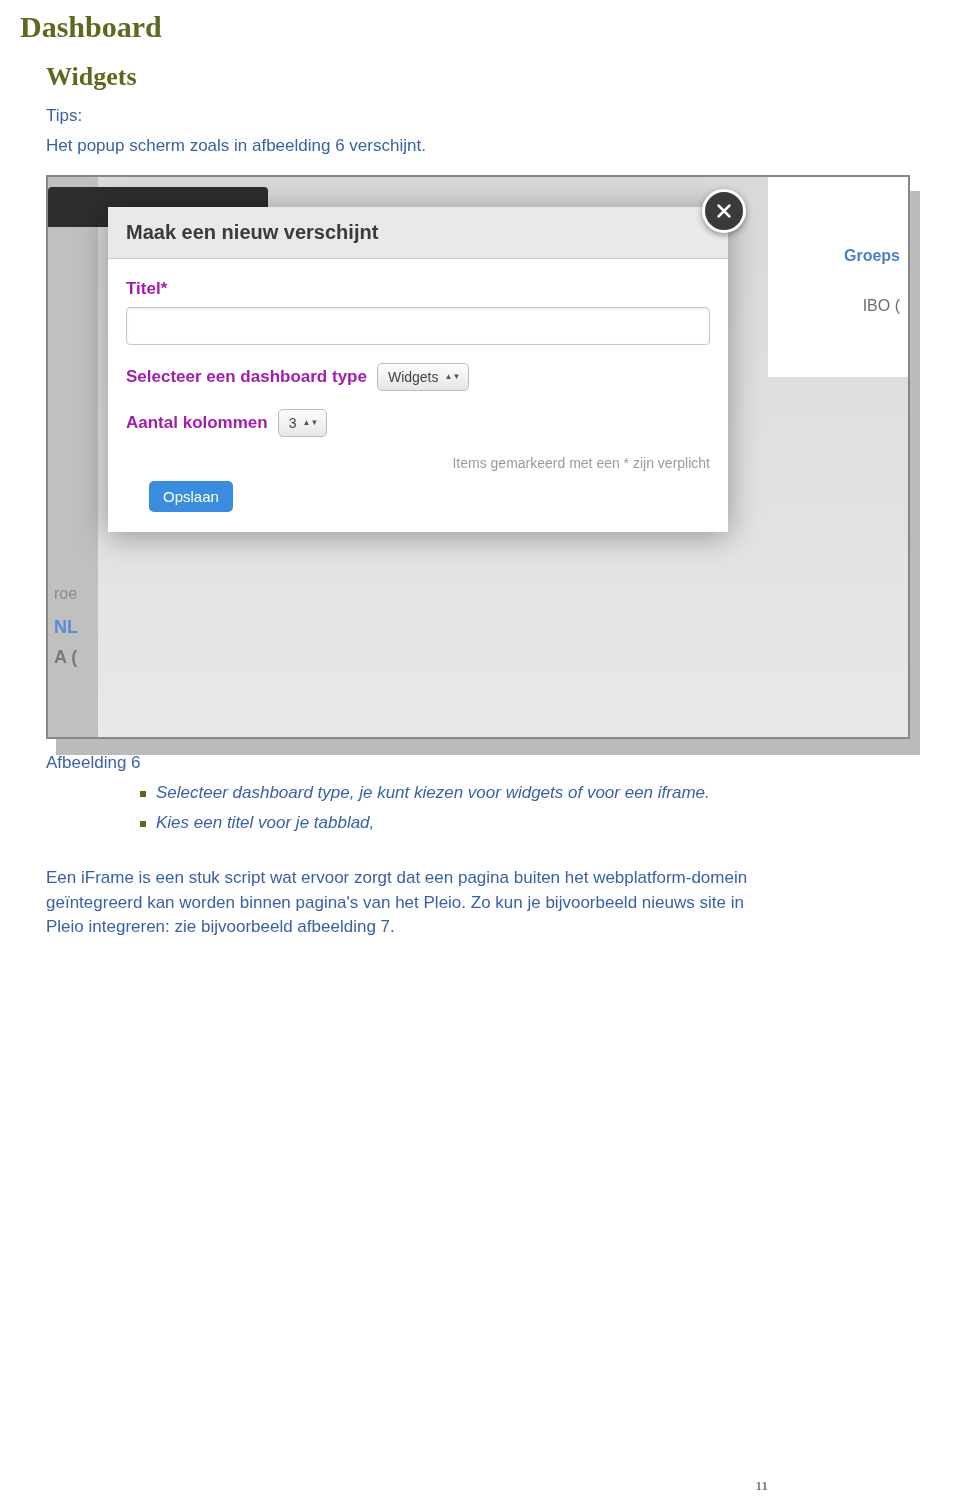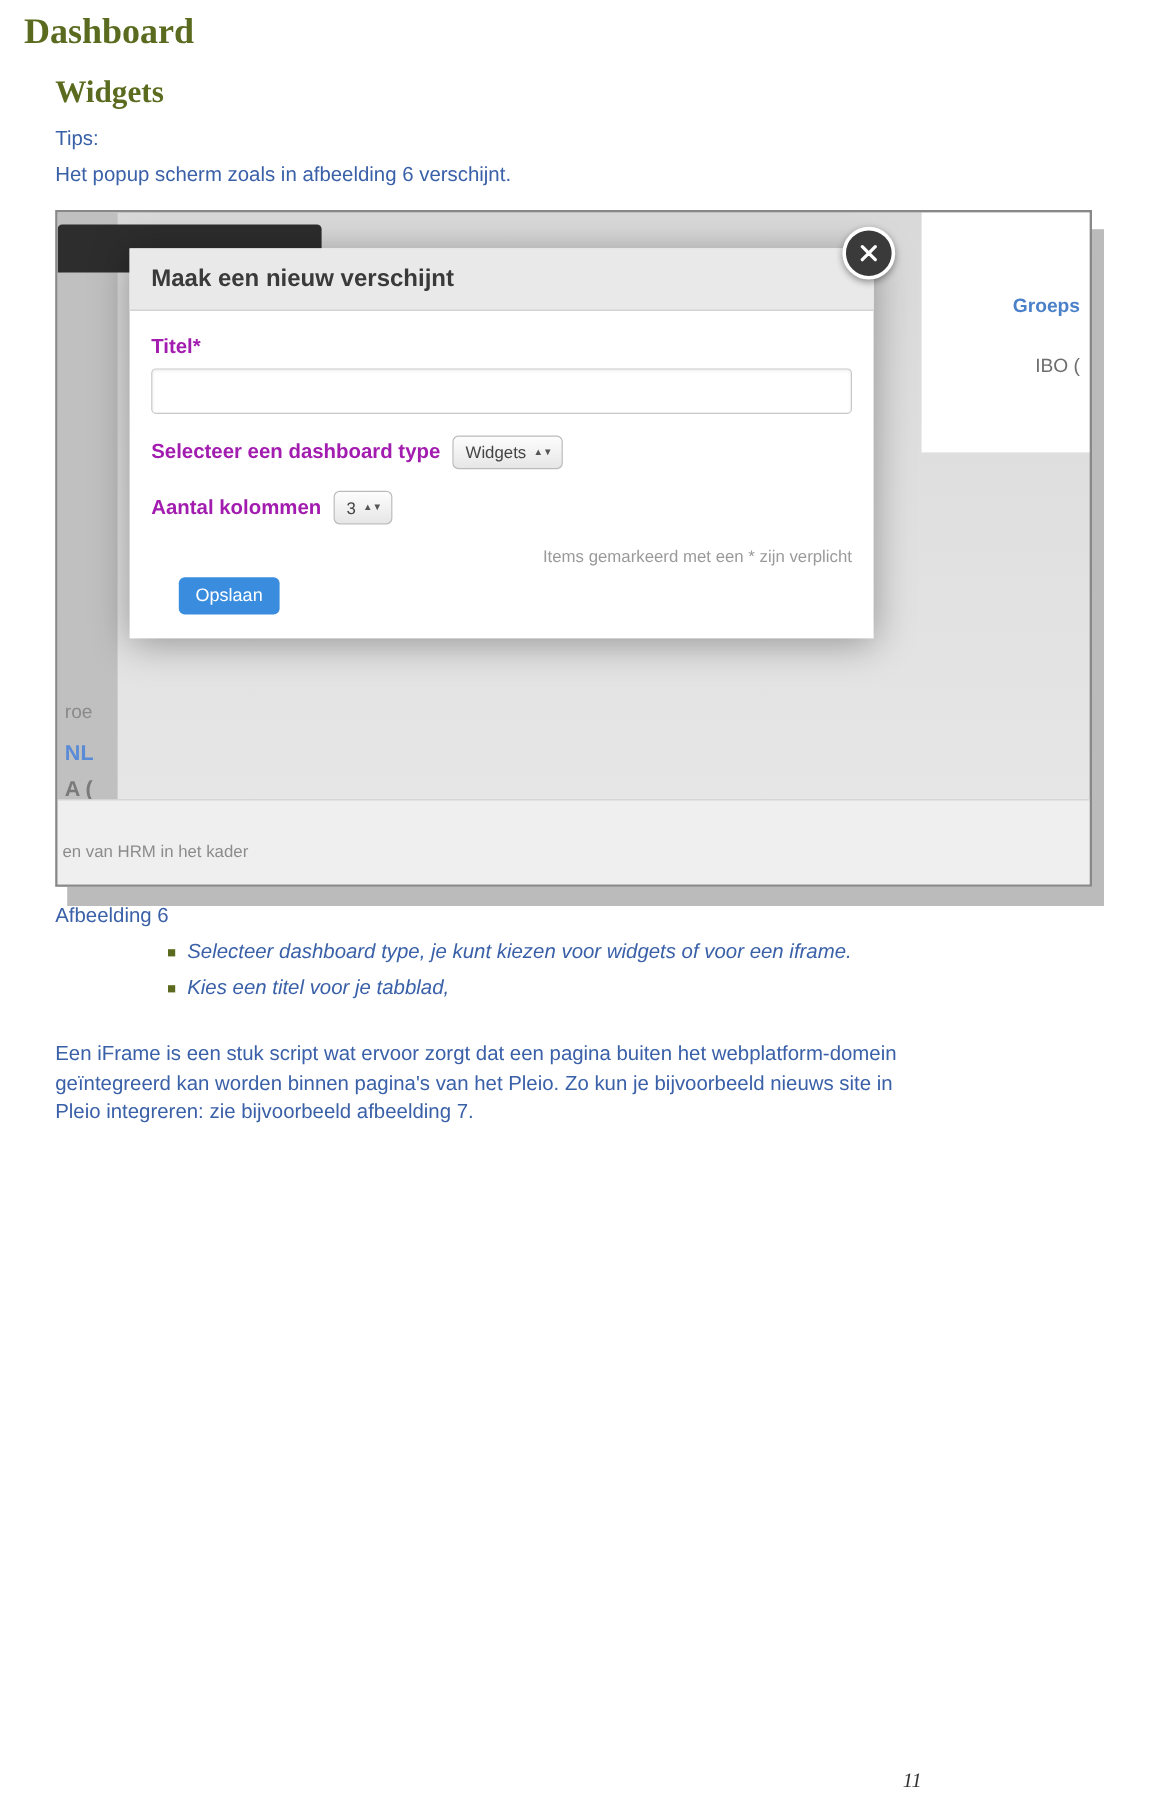--- a/index.html
+++ b/index.html
@@ -222,23 +222,22 @@
     border-radius: 5px;
     padding: 7px 14px;
     font-size: 15px;
     margin-left: 23px;
   }
   .page-num {
     position: absolute;
     right: 42px;
     bottom: 16px;
     font-family: Georgia, serif;
-    font-size: 17px;
+    font-size: 13px;
     color: #333;
-    font-style: italic;
   }
 </style>
 </head>
 <body>
 
 <div class="page">
 
   <h1 class="page-title">Dashboard</h1>
 
   <h2 class="section-title">Widgets</h2>
@@ -252,23 +251,20 @@
     <div class="bg-left-strip"></div>
     <div class="bg-tab"></div>
     <div class="bg-right-panel">
       <div class="bg-right-line bg-text" style="top:6px;right:8px;position:absolute;">Deze widg</div>
       <div style="position:absolute;top:70px;right:8px;" class="bg-link">Groeps</div>
       <div style="position:absolute;top:120px;right:8px;color:#6e6e6e;font-size:16px;">IBO (</div>
     </div>
     <div class="bg-abbrev-ro">roe</div>
     <div class="bg-abbrev-nl">NL</div>
     <div class="bg-abbrev-a">A (</div>
-    <div class="bg-bottom-strip">
-      <div class="bg-bottom-text">en van HRM in het kader</div>
-    </div>
 
     <div class="modal">
       <div class="modal-close">
         <svg viewBox="0 0 20 20">
             <path d="M4 4 L16 16 M16 4 L4 16" stroke="#fff" stroke-width="3" stroke-linecap="round"></path>
           </svg>
       </div>
       <div class="modal-header">Maak een nieuw verschijnt</div>
       <div class="modal-body">
         <div class="form-label">Titel*</div>

